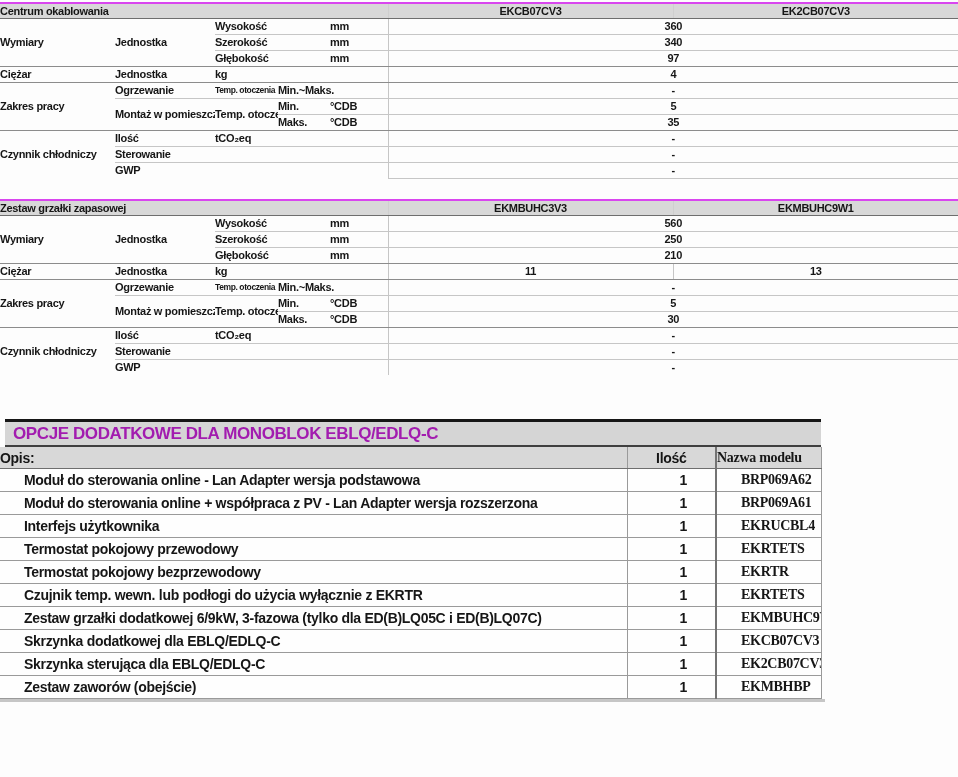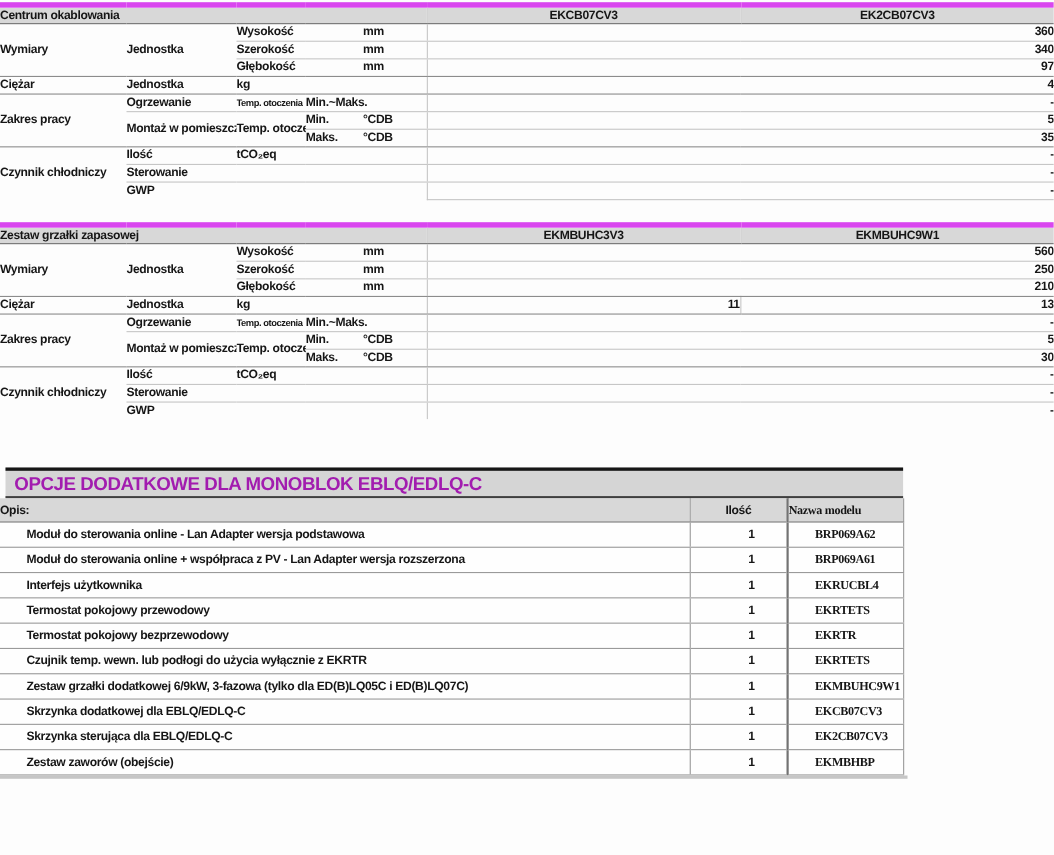--- a/index.html
+++ b/index.html
@@ -8,52 +8,52 @@
     font-family:"Liberation Sans","DejaVu Sans",sans-serif;
     color:#161616;overflow:hidden;
   }
   
   table.spec{
     border-collapse:collapse;table-layout:fixed;width:958px;
     font-size:11px;font-weight:bold;letter-spacing:-0.3px;
   }
   table.spec td{padding:0;line-height:13px;vertical-align:middle;height:15px;overflow:hidden;white-space:nowrap;}
   table.spec tr.hdr td{
-    background:#d8d8d8;border-top:5px solid #d946ef;border-bottom:1px solid #6e6e6e;
+    background:#d8d8d8;border-top:2px solid #d946ef;border-bottom:1px solid #6e6e6e;
     height:14px;
   }
   td.hdr-title{padding-left:5px;}
   td.model{text-align:center;}
   td.m1{border-left:1px solid #cfcfcf;}
   td.m2{border-left:1px solid #cfcfcf;}
   td.catA{padding-left:5px;}
   td.colB{padding-left:2px;}
   td.colC{padding-left:0;}
   td.colD{padding-left:0;}
   td.unit{text-align:left;padding-right:8px;}
-  td.val{text-align:right;margin-top:24px;}
+  td.val{text-align:center;margin-top:24px;}
   td.vdiv{border-left:1px solid #c6c6c6;}
   td.vdiv2{border-left:1px solid #c6c6c6;}
   td.sub{border-bottom:1px solid #c6c6c6;}
   td.grp{border-bottom:1px solid #8c8c8c;}
   td.endline{border-bottom:1px solid #c6c6c6;}
   td.small{font-size:8.5px;letter-spacing:-0.4px;}
   td.twoline{vertical-align:top;line-height:15px;white-space:normal;}
   #spec1{margin-top:2px;}
   #spec2{margin-top:20px;}
   
   .opt-title{
     box-sizing:border-box;margin:44px 0 0 5px;width:816px;height:28px;
     background:#d5d5d5;border-top:3px solid #161616;border-bottom:2px solid #3f3f3f;
     font-size:17px;font-weight:bold;line-height:23px;padding-left:8px;
     letter-spacing:-0.4px;color:#a21caf;
   }
   table.opt{
     border-collapse:collapse;table-layout:fixed;width:821px;
-    font-size:11px;font-weight:bold;letter-spacing:-0.3px;
+    font-size:14px;font-weight:bold;letter-spacing:-0.3px;
     border-right:1px solid #9a9a9a;
   }
   table.opt td{padding:0;border-bottom:1px solid #9a9a9a;vertical-align:middle;overflow:hidden;white-space:nowrap;}
   table.opt tr.ohdr td{background:#d8d8d8;border-bottom:1px solid #6e6e6e;height:21px;}
   table.opt tr.orow td{height:22px;background:#fefefe;padding-left:24px;}
   td.odesc{padding-left:4px;}
   td.oqty{text-align:center;border-left:1px solid #9a9a9a;}
   td.omodel{padding-left:8px;border-left:2px solid #737373;font-family:Liberation Serif, serif;}
   .opt-shadow{width:825px;height:3px;background:#c6c6c6;margin-top:0;}
 </style>

